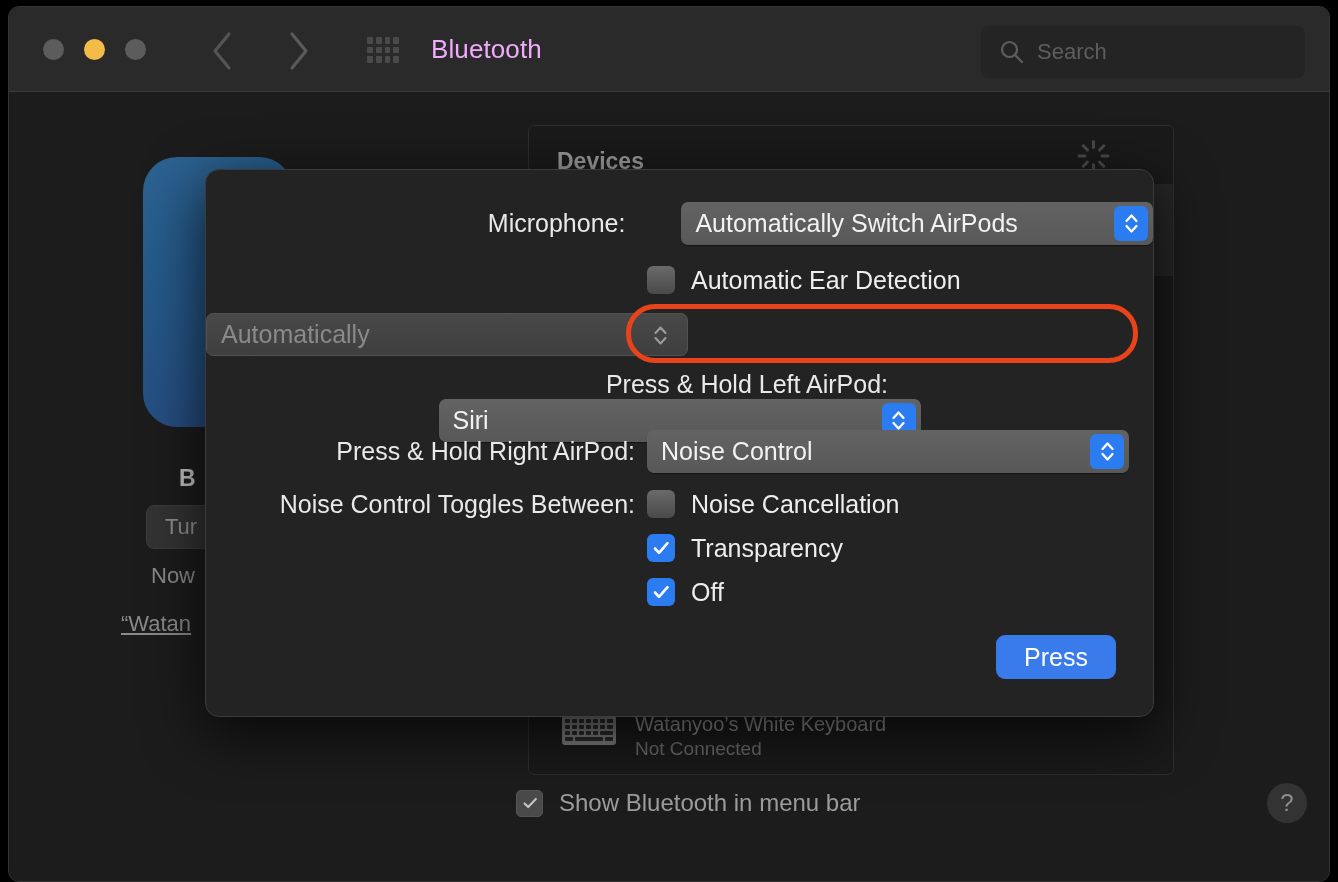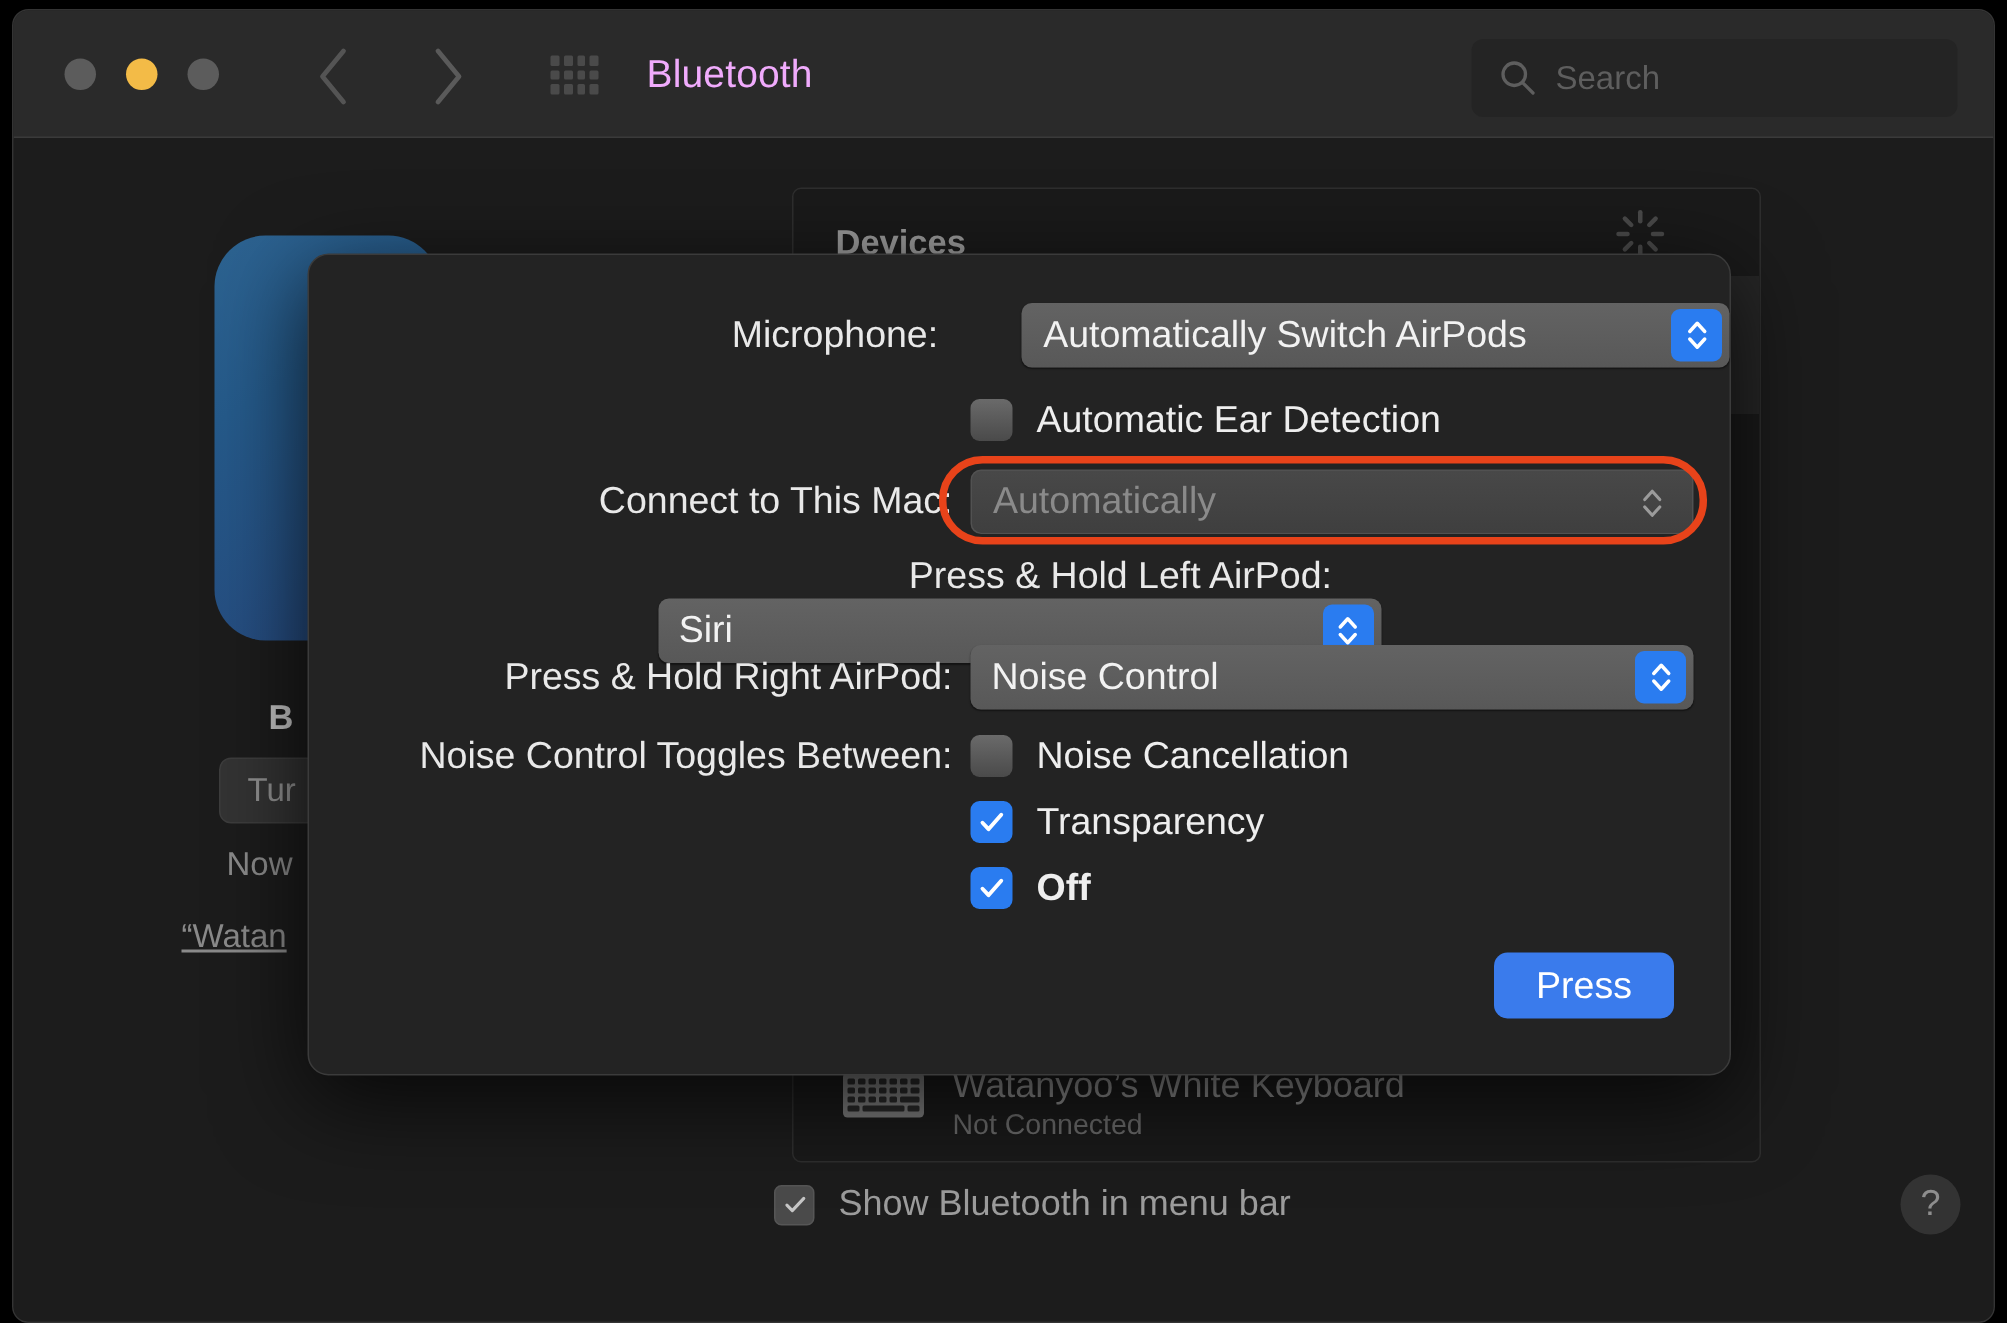--- a/index.html
+++ b/index.html
@@ -128,21 +128,21 @@
     transform-origin: 1.5px 16px;
   }
   .dev-row {
     position: absolute; left: 0; width: 100%;
     display: flex; align-items: center;
     padding-left: 32px;
   }
   .dev-row.sel { background: #262626; }
   .dev-icon { width: 56px; height: 38px; flex: none; margin-right: 18px; }
   .dev-txt { display: flex; flex-direction: column; }
-  .dev-name { font-size: 24px; color: #8c8c8c; margin-top: 12px; }
+  .dev-name { font-size: 20px; color: #8c8c8c; margin-top: 12px; }
   .dev-sub { font-size: 19px; color: #6a6a6a; margin-top: 2px; }
   .options-btn {
     position: absolute; right: 20px;
     height: 42px; background: #3a3a3a;
     border: 1px solid #454545; border-radius: 8px;
     display: flex; align-items: center; padding: 0 20px;
     font-size: 22px; color: #8d8d8d;
   }
 
   .bottombar { position: absolute; left: 0; bottom: 0; width: 100%; height: 112px; }
@@ -399,21 +399,20 @@
 
       <div class="form-row" style="top:96px;">
         <span class="row-label"></span>
         <span class="check-row">
           <span class="cbox off"></span>
           <span class="check-label">Automatic Ear Detection</span>
         </span>
       </div>
 
       <div class="form-row" style="top:143px;">
-        <span class="row-label">Connect to This Mac:</span>
         <span class="popup disabled">
           <span class="val">Automatically</span>
           <span class="stepper disabled">
             <svg viewBox="0 0 17 25">
                 <path d="M3.5 10 L8.5 4.5 L13.5 10" fill="none" stroke="#9b9b9b" stroke-width="2.1" stroke-linecap="round" stroke-linejoin="round"></path>
                 <path d="M3.5 15 L8.5 20.5 L13.5 15" fill="none" stroke="#9b9b9b" stroke-width="2.1" stroke-linecap="round" stroke-linejoin="round"></path>
               </svg>
           </span>
         </span>
       </div>
@@ -457,21 +456,21 @@
         <span class="check-row">
           <span class="cbox on">
             <svg viewBox="0 0 20 20">
                 <path d="M4 10.5 L8 14.8 L16.5 5.2" fill="none" stroke="#ffffff" stroke-width="2.6" stroke-linecap="round" stroke-linejoin="round"></path>
               </svg>
           </span>
           <span class="check-label">Transparency</span>
         </span>
       </div>
 
-      <div class="form-row" style="top:408px;font-weight:bold;">
+      <div class="form-row" style="top:408px;">
         <span class="row-label"></span>
         <span class="check-row">
           <span class="cbox on">
             <svg viewBox="0 0 20 20">
                 <path d="M4 10.5 L8 14.8 L16.5 5.2" fill="none" stroke="#ffffff" stroke-width="2.6" stroke-linecap="round" stroke-linejoin="round"></path>
               </svg>
           </span>
           <span class="check-label">Off</span>
         </span>
       </div>

